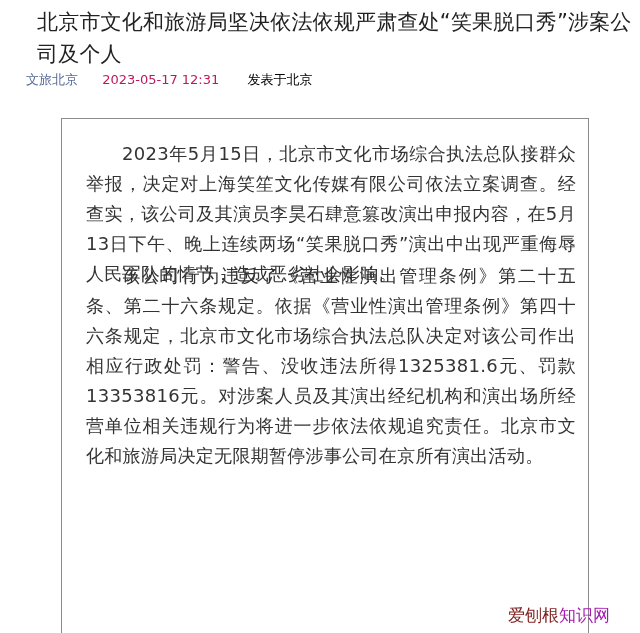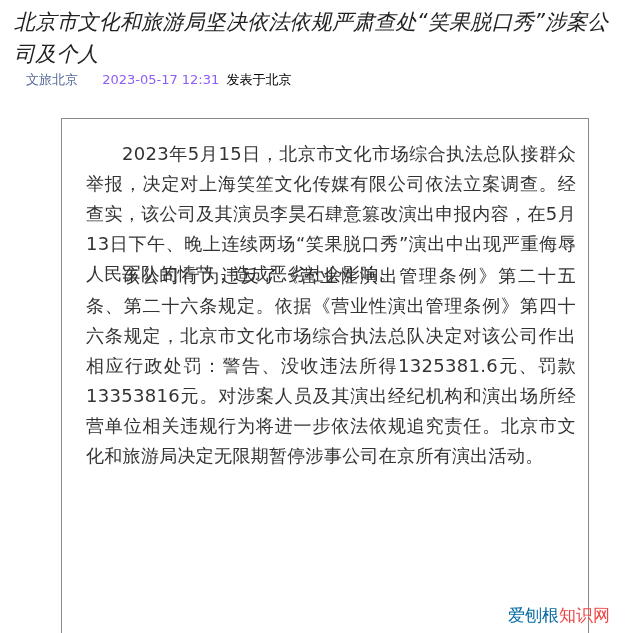--- a/index.html
+++ b/index.html
@@ -1,34 +1,34 @@
 <!DOCTYPE html>
 <html><head>
 <meta charset="utf-8">
 <style>
   html, body { margin:0; padding:0; background:#ffffff; }
   body { width:640px; height:633px; overflow:hidden; position:relative;
          font-family:"DejaVu Sans","Liberation Sans",sans-serif; color:#333; }
-  .title { position:absolute; left:14px; top:6px; width:600px;
-           font-size:21px; line-height:32px; color:#222; letter-spacing:0.2px;font-style:italic; }
+  .title { position:absolute; left:37px; top:6px; width:600px;
+           font-size:21px; line-height:32px; color:#222; letter-spacing:0.2px; }
   .meta { position:absolute; left:26px; top:71px; font-size:13px; line-height:18px; }
   .meta .author { color:#576b95; margin-right:20px; }
-  .meta .time { color:#8b5cf6; margin-right:3px; }
+  .meta .time { color:#be185d; margin-right:24px; }
   .meta .loc { color:#000000; }
   .box { position:absolute; left:61px; top:118px; width:528px; height:520px;
          border:1px solid #8a8a8a; border-bottom:none; box-sizing:border-box; }
   .para { position:absolute; left:20px; width:490px; margin:4px;
           font-size:18px; line-height:30px; color:#333; text-align:justify;
           text-indent:2em; letter-spacing:0.3px; }
   .p1 { top:16px; }
   .p2 { top:138px; }
   .p3 { top:290px; }
   .watermark { position:absolute; left:508px; top:604px; font-size:17px; line-height:22px; }
-  .wm-orange { color:#0369a1; }
-  .wm-gray { color:#ef4444; }
+  .wm-orange { color:#7f1d1d; }
+  .wm-gray { color:#a21caf; }
 </style>
 </head>
 <body>
 
 <h1 class="title" style="margin:0;font-weight:normal;">北京市文化和旅游局坚决依法依规严肃查处“笑果脱口秀”涉案公司及个人</h1>
 
 <div class="meta">
   <span class="author">文旅北京</span>
   <span class="time">2023-05-17 12:31</span>
   <span class="loc">发表于北京</span>

